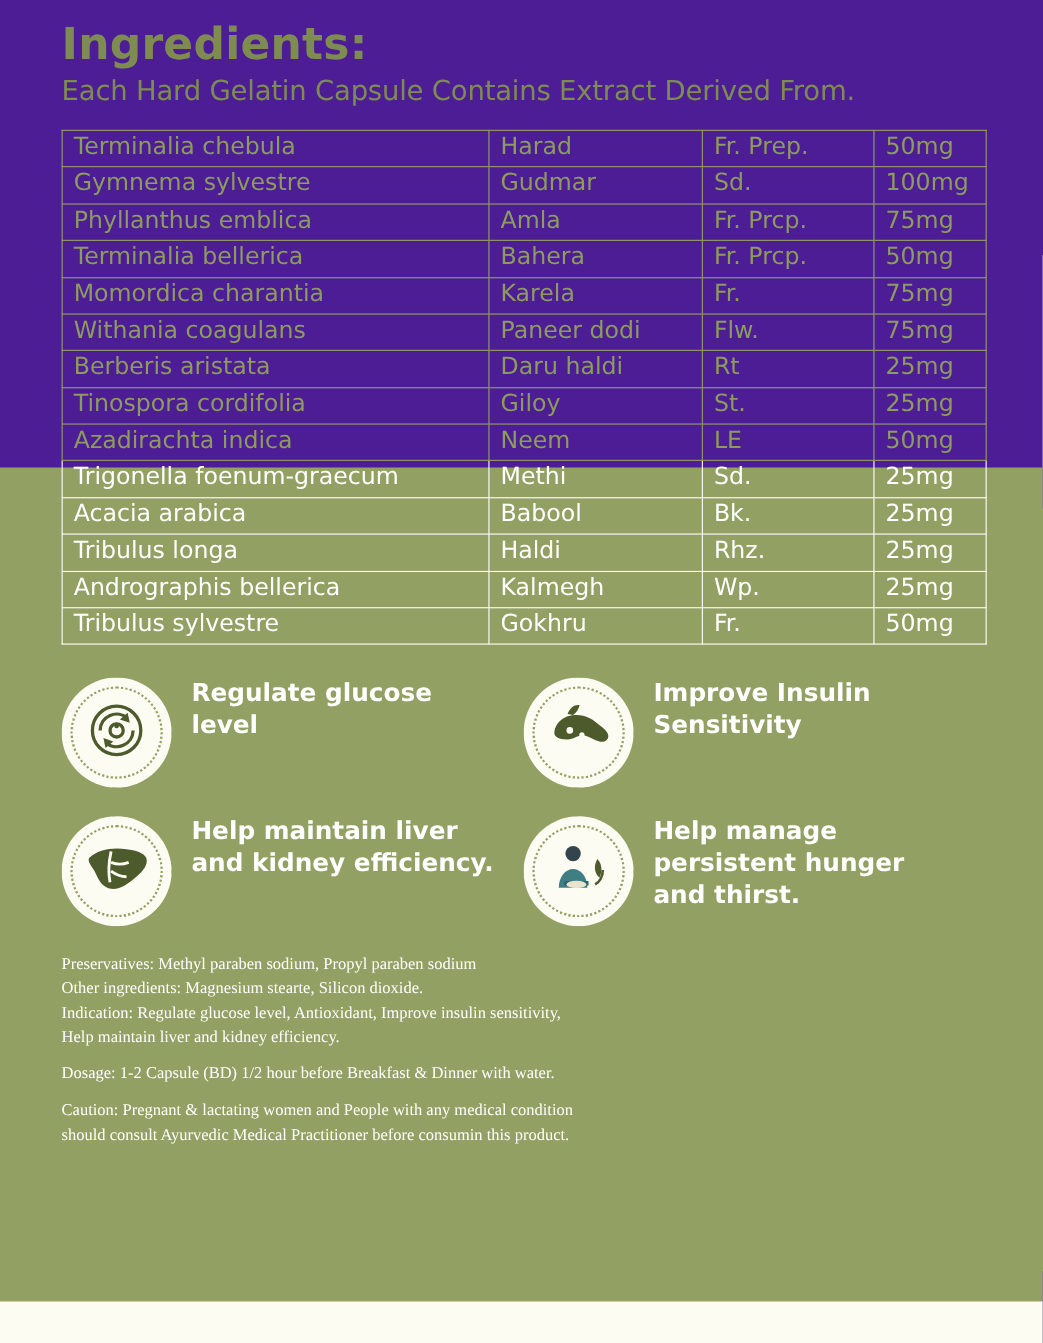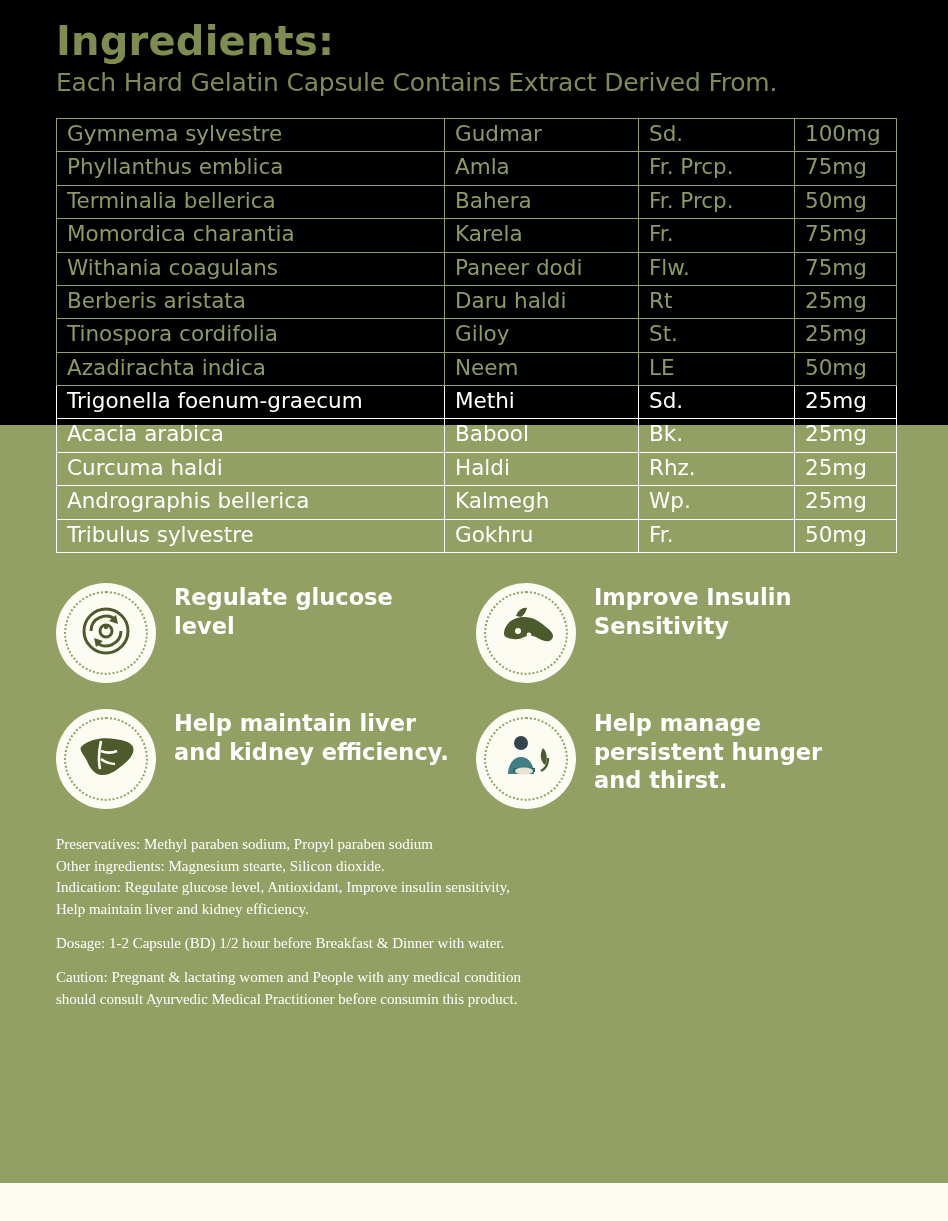--- a/index.html
+++ b/index.html
@@ -5,21 +5,21 @@
   * { box-sizing: border-box; }
   html, body {
     margin: 0; padding: 0;
     width: 948px; height: 1221px;
     background: #fdfcf3;
     font-family: "DejaVu Sans", sans-serif;
   }
   .page {
     position: relative;
     width: 948px; height: 1221px;
-    background: #000000;
+    background: #4c1d95;
     overflow: hidden;
   }
   
   .olive-band {
     position: absolute;
     left: 0; top: 425px;
     width: 948px; height: 758px;
     background: #92a063;
   }
   .content {
@@ -130,20 +130,26 @@
 
     <table class="ing">
       <colgroup>
         <col class="col-a">
           <col class="col-b">
           <col class="col-c">
           <col class="col-d">
       </colgroup>
       <tbody>
         <tr>
+          <td>Terminalia chebula</td>
+          <td>Harad</td>
+          <td>Fr. Prep.</td>
+          <td>50mg</td>
+        </tr>
+        <tr>
           <td>Gymnema sylvestre</td>
           <td>Gudmar</td>
           <td>Sd.</td>
           <td>100mg</td>
         </tr>
         <tr>
           <td>Phyllanthus emblica</td>
           <td>Amla</td>
           <td>Fr. Prcp.</td>
           <td>75mg</td>
@@ -190,21 +196,21 @@
           <td>Sd.</td>
           <td>25mg</td>
         </tr>
         <tr class="on-olive">
           <td>Acacia arabica</td>
           <td>Babool</td>
           <td>Bk.</td>
           <td>25mg</td>
         </tr>
         <tr class="on-olive">
-          <td>Curcuma haldi</td>
+          <td>Tribulus longa</td>
           <td>Haldi</td>
           <td>Rhz.</td>
           <td>25mg</td>
         </tr>
         <tr class="on-olive">
           <td>Andrographis bellerica</td>
           <td>Kalmegh</td>
           <td>Wp.</td>
           <td>25mg</td>
         </tr>

